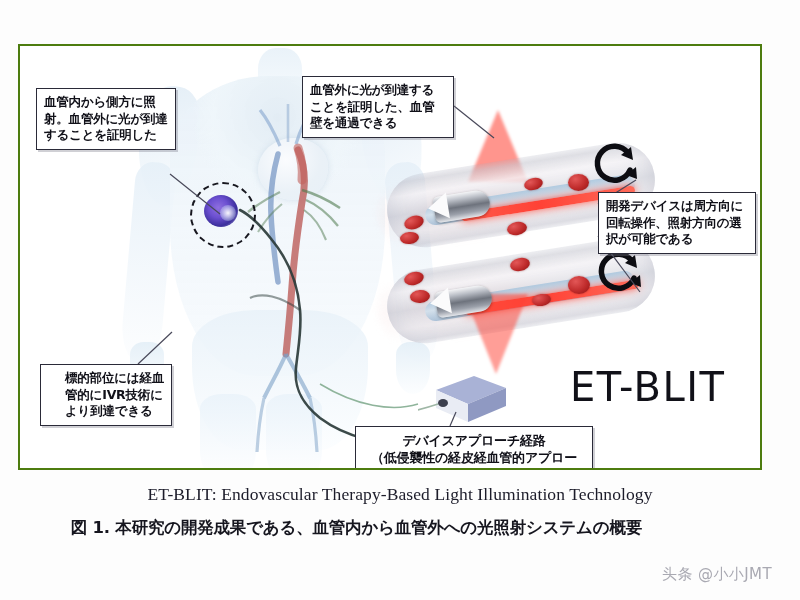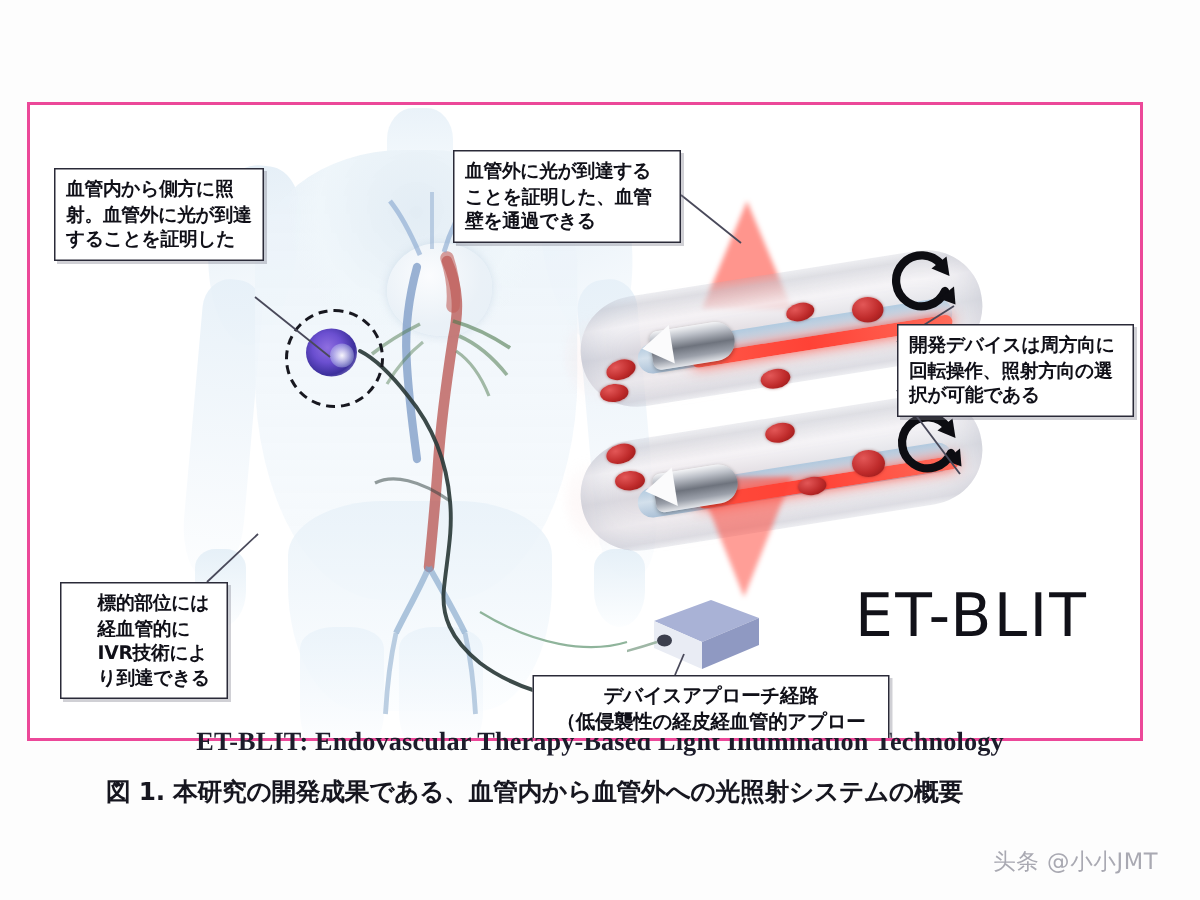--- a/index.html
+++ b/index.html
@@ -16,25 +16,24 @@
     background: #fdfdfd;
   }
 
   
   #figure-frame {
     position: absolute;
     left: 18px;
     top: 44px;
     width: 744px;
     height: 426px;
-    border: 2px solid #ec4899;
+    border: 2px solid #4d7c0f;
     background: #ffffff;
     box-sizing: border-box;
     overflow: hidden;
-    margin-top: 24px;
   }
 
   
   .body-stage {
     position: absolute;
     left: 110px;
     top: -4px;
     width: 300px;
     height: 420px;
   }
@@ -267,21 +266,21 @@
     line-height: 1.32;
     color: #101018;
     letter-spacing: -0.2px;
     box-sizing: border-box;
     z-index: 20;
   }
 
   #callout-left-top   { left: 16px;  top: 42px;  width: 140px; }
   #callout-top-center { left: 282px; top: 30px;  width: 152px; }
   #callout-right      { left: 578px; top: 146px; width: 158px; }
-  #callout-left-bottom{ left: 20px;  top: 318px; width: 112px; padding-left: 24px; }
+  #callout-left-bottom{ left: 20px;  top: 318px; width: 132px; padding-left: 24px; }
   #callout-bottom-center {
     left: 335px; top: 380px; width: 238px;
     text-align: center;
     font-size: 13px;
   }
 
   .leader-svg {
     position: absolute;
     left: 0; top: 0;
     width: 744px; height: 426px;
@@ -305,21 +304,20 @@
   
   #caption-en {
     position: absolute;
     left: 0; top: 484px;
     width: 800px;
     text-align: center;
     font-family: "Liberation Serif", "DejaVu Serif", serif;
     font-size: 17.5px;
     color: #1c1c2a;
     letter-spacing: 0.1px;
-    font-weight: bold;
   }
   #caption-ja {
     position: absolute;
     left: 0; top: 517px;
     width: 642px;
     text-align: right;
     font-family: "DejaVu Sans", "Liberation Sans", sans-serif;
     font-weight: 700;
     font-size: 16.5px;
     color: #16161f;

